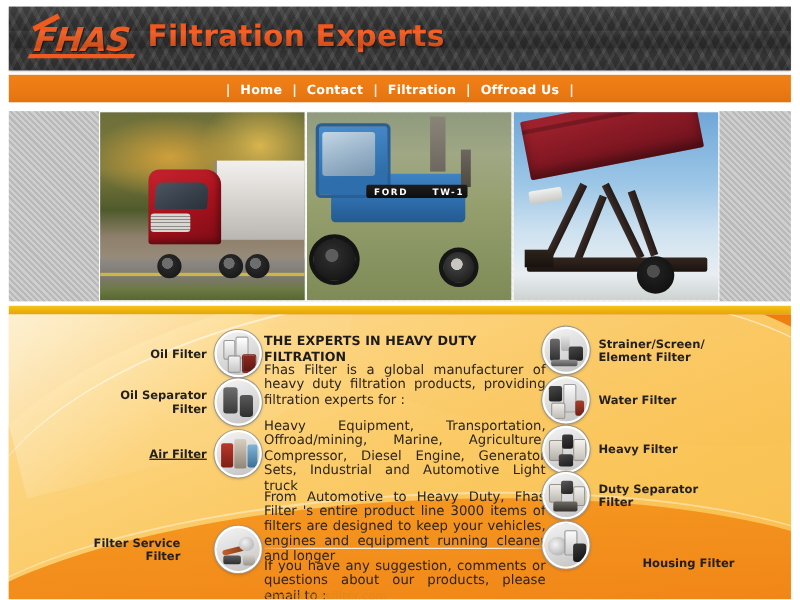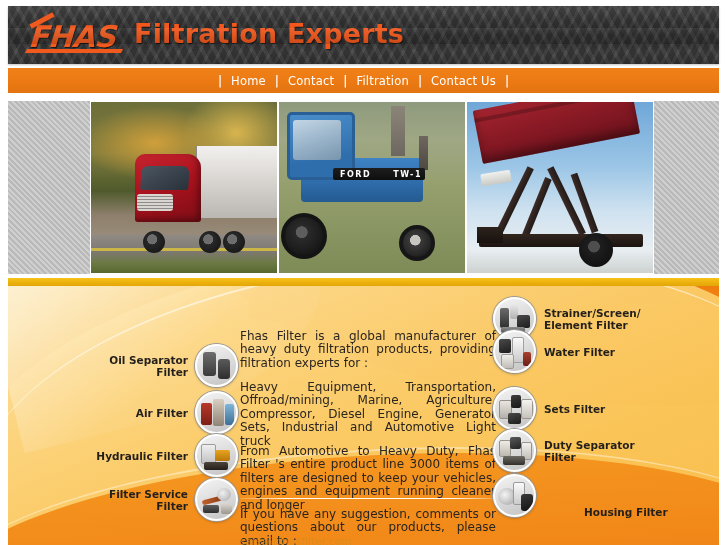--- a/index.html
+++ b/index.html
@@ -53,21 +53,21 @@
 
   
   .nav{
     position:absolute;left:8px;top:68px;width:711px;height:25px;
     background:linear-gradient(180deg,#F08018 0%,#EC7A14 55%,#E2730F 100%);
     display:flex;align-items:center;justify-content:center;
   }
   .nav-inner{display:flex;align-items:center;}
   .nav-sep{color:#ffffff;font-size:11.5px;font-weight:bold;padding:0 9px;opacity:.92;}
   .nav-item{
-    color:#ffffff;font-size:11.5px;font-weight:normal;
+    color:#ffffff;font-size:11.5px;font-weight:bold;
     text-decoration:none;cursor:pointer;white-space:nowrap;
     letter-spacing:.2px;
   }
 
   
   .hero{
     position:absolute;left:8px;top:101px;width:711px;height:173px;
     background:
       repeating-linear-gradient(45deg,#cfcfcf 0 2px,#b9b9b9 2px 4px);
     display:flex;
@@ -336,21 +336,21 @@
 
   <div class="nav">
     <div class="nav-inner">
       <span class="nav-sep">|</span>
       <a class="nav-item">Home</a>
       <span class="nav-sep">|</span>
       <a class="nav-item">Contact</a>
       <span class="nav-sep">|</span>
       <a class="nav-item">Filtration</a>
       <span class="nav-sep">|</span>
-      <a class="nav-item">Contact Us</a>
+      <a class="nav-item">Offroad Us</a>
       <span class="nav-sep">|</span>
     </div>
   </div>
 
   <div class="hero">
     <div class="hero-pad"></div>
 
     <div class="hero-img hero-truck">
       <div class="truck-road"></div>
       <div class="truck-line"></div>
@@ -399,66 +399,68 @@
     <div class="wedge-tr"></div>
     <div class="wedge-tr2"></div>
     <div class="swoosh"></div>
     <div class="swoosh-line"></div>
     <div class="band-bl"></div>
     <div class="band-bl-line"></div>
     <div class="streak"></div>
 
     <div class="col-left">
 
+      <div class="cat cat-l" style="top:14px;">
+        <div class="cat-label">Oil Filter</div>
+        <div class="cat-icon">
+          <div class="g1" style="left:6px;top:7px;width:9px;height:16px;background:linear-gradient(180deg,#fafafa,#cfcfcf);border:1px solid #9a9a9a;"></div>
+          <div class="g2" style="left:17px;top:4px;width:10px;height:18px;background:linear-gradient(180deg,#ffffff,#d6d6d6);border:1px solid #a3a3a3;"></div>
+          <div class="g3" style="left:10px;top:21px;width:10px;height:14px;background:linear-gradient(180deg,#f2f2f2,#c6c6c6);border:1px solid #9a9a9a;"></div>
+          <div class="g4" style="left:23px;top:20px;width:11px;height:15px;background:linear-gradient(180deg,#8d2a22,#5d1713);border:1px solid #7a2a22;"></div>
+        </div>
+      </div>
 
       <div class="cat cat-l" style="top:58px;">
         <div class="cat-label">
           <span>Oil Separator</span><br>
           <span>Filter</span>
         </div>
         <div class="cat-icon">
           <div class="g1" style="left:6px;top:6px;width:13px;height:24px;background:linear-gradient(180deg,#6e6e6e,#3a3a3a);border-radius:3px;"></div>
           <div class="g2" style="left:21px;top:13px;width:12px;height:20px;background:linear-gradient(180deg,#5a5a5a,#2e2e2e);border-radius:3px;"></div>
         </div>
       </div>
 
-      <div class="cat cat-l" style="top:105px;">
+      <div class="cat cat-l" style="top:105px;text-decoration:underline;">
         <div class="cat-label">Air Filter</div>
         <div class="cat-icon">
           <div class="g1" style="left:4px;top:10px;width:11px;height:22px;background:linear-gradient(180deg,#b8382a,#7d1f16);"></div>
           <div class="g2" style="left:16px;top:6px;width:11px;height:27px;background:linear-gradient(180deg,#d8cfc0,#8e8577);"></div>
           <div class="g3" style="left:28px;top:11px;width:9px;height:21px;background:linear-gradient(180deg,#7fb6d8,#3d6f96);"></div>
         </div>
       </div>
 
-      <div class="cat cat-l" style="top:148px;">
-        <div class="cat-label">Hydraulic Filter</div>
-        <div class="cat-icon">
-          <div class="g1" style="left:4px;top:8px;width:13px;height:18px;background:linear-gradient(180deg,#efefef,#c2c2c2);border:1px solid #9c9c9c;"></div>
-          <div class="g2" style="left:18px;top:14px;width:15px;height:11px;background:linear-gradient(180deg,#e8a41f,#b97708);border-radius:2px;"></div>
-          <div class="g3" style="left:7px;top:26px;width:24px;height:8px;background:linear-gradient(180deg,#4b443c,#241f1b);"></div>
-        </div>
-      </div>
-
-      <div class="cat cat-l" style="top:192px;">
+
+      <div class="cat cat-l" style="top:192px;gap:24px;">
         <div class="cat-label">
           <span>Filter Service</span><br>
           <span>Filter</span>
         </div>
         <div class="cat-icon">
           <div class="g1" style="left:5px;top:18px;width:20px;height:5px;background:linear-gradient(90deg,#c4612a,#8c3d16);border-radius:3px;transform:rotate(-14deg);"></div>
           <div class="g2" style="left:20px;top:8px;width:14px;height:13px;background:radial-gradient(circle at 40% 38%,#f0f0f0,#a9a9a9);border-radius:50%;"></div>
           <div class="g3" style="left:6px;top:25px;width:16px;height:8px;background:linear-gradient(180deg,#5e5e5e,#2e2e2e);border-radius:2px;"></div>
           <div class="g4" style="left:24px;top:24px;width:11px;height:10px;background:linear-gradient(180deg,#d8d4cd,#9b968e);border-radius:2px;"></div>
         </div>
       </div>
 
     </div>
 
     <div class="col-mid">
+      <div class="headline">THE EXPERTS IN HEAVY DUTY FILTRATION</div>
       <div class="para p1">Fhas Filter is a global manufacturer of heavy duty filtration products, providing filtration experts for :</div>
       <div class="para p2">Heavy Equipment, Transportation, Offroad/mining, Marine, Agriculture, Compressor, Diesel Engine, Generator Sets, Industrial and Automotive Light truck</div>
       <div class="para p3">From Automotive to Heavy Duty, Fhas Filter 's entire product line 3000 items of filters are designed to keep your vehicles, engines and equipment running cleaner and longer</div>
       <div class="hrline"></div>
       <div class="para p4">If you have any suggestion, comments or questions about our products, please email to :</div>
       <div class="email">sales@fhasfilter.com</div>
     </div>
 
     <div class="col-right">
 
@@ -468,38 +470,38 @@
           <div class="g2" style="left:15px;top:6px;width:8px;height:14px;background:linear-gradient(180deg,#e6e6e6,#b2b2b2);"></div>
           <div class="g3" style="left:22px;top:16px;width:13px;height:13px;background:linear-gradient(160deg,#4a4a4a,#1c1c1c);border-radius:2px;"></div>
           <div class="g4" style="left:6px;top:28px;width:24px;height:6px;background:linear-gradient(180deg,#8e8e8e,#545454);"></div>
         </div>
         <div class="cat-label">
           <span>Strainer/Screen/</span><br>
           <span>Element Filter</span>
         </div>
       </div>
 
-      <div class="cat cat-r" style="top:44px;">
+      <div class="cat cat-r" style="top:56px;">
         <div class="cat-icon">
           <div class="g1" style="left:4px;top:7px;width:12px;height:14px;background:linear-gradient(160deg,#4a4a4a,#1d1d1d);border-radius:2px;"></div>
           <div class="g2" style="left:17px;top:5px;width:10px;height:24px;background:linear-gradient(180deg,#fafafa,#cacaca);border:1px solid #a0a0a0;"></div>
           <div class="g3" style="left:6px;top:22px;width:11px;height:13px;background:linear-gradient(180deg,#f0eeea,#c0bdb7);border:1px solid #9e9b96;"></div>
           <div class="g4" style="left:28px;top:20px;width:8px;height:14px;background:linear-gradient(180deg,#a8402c,#6d2017);"></div>
         </div>
         <div class="cat-label">Water Filter</div>
       </div>
 
       <div class="cat cat-r" style="top:101px;">
         <div class="cat-icon">
           <div class="g1" style="left:4px;top:11px;width:11px;height:17px;background:linear-gradient(180deg,#e9e6e1,#b4b0a9);border:1px solid #95918a;"></div>
           <div class="g2" style="left:16px;top:6px;width:10px;height:13px;background:linear-gradient(160deg,#3e3e3e,#171717);border-radius:2px;"></div>
           <div class="g3" style="left:26px;top:10px;width:10px;height:18px;background:linear-gradient(180deg,#f6f4f0,#c6c2bb);border:1px solid #9b978f;"></div>
           <div class="g4" style="left:13px;top:24px;width:13px;height:11px;background:linear-gradient(160deg,#4a4a4a,#1c1c1c);border-radius:2px;"></div>
         </div>
-        <div class="cat-label">Sets Filter</div>
+        <div class="cat-label">Heavy Filter</div>
       </div>
 
       <div class="cat cat-r" style="top:143px;">
         <div class="cat-icon">
           <div class="g1" style="left:4px;top:9px;width:10px;height:15px;background:linear-gradient(180deg,#efece7,#bcb8b1);border:1px solid #98948d;"></div>
           <div class="g2" style="left:15px;top:6px;width:11px;height:12px;background:linear-gradient(160deg,#5a5a5a,#232323);border-radius:2px;"></div>
           <div class="g3" style="left:26px;top:11px;width:9px;height:16px;background:linear-gradient(180deg,#f4f2ee,#c2beb7);border:1px solid #98948d;"></div>
           <div class="g4" style="left:8px;top:25px;width:22px;height:9px;background:linear-gradient(180deg,#6e6a64,#33302c);border-radius:2px;"></div>
         </div>
         <div class="cat-label">

